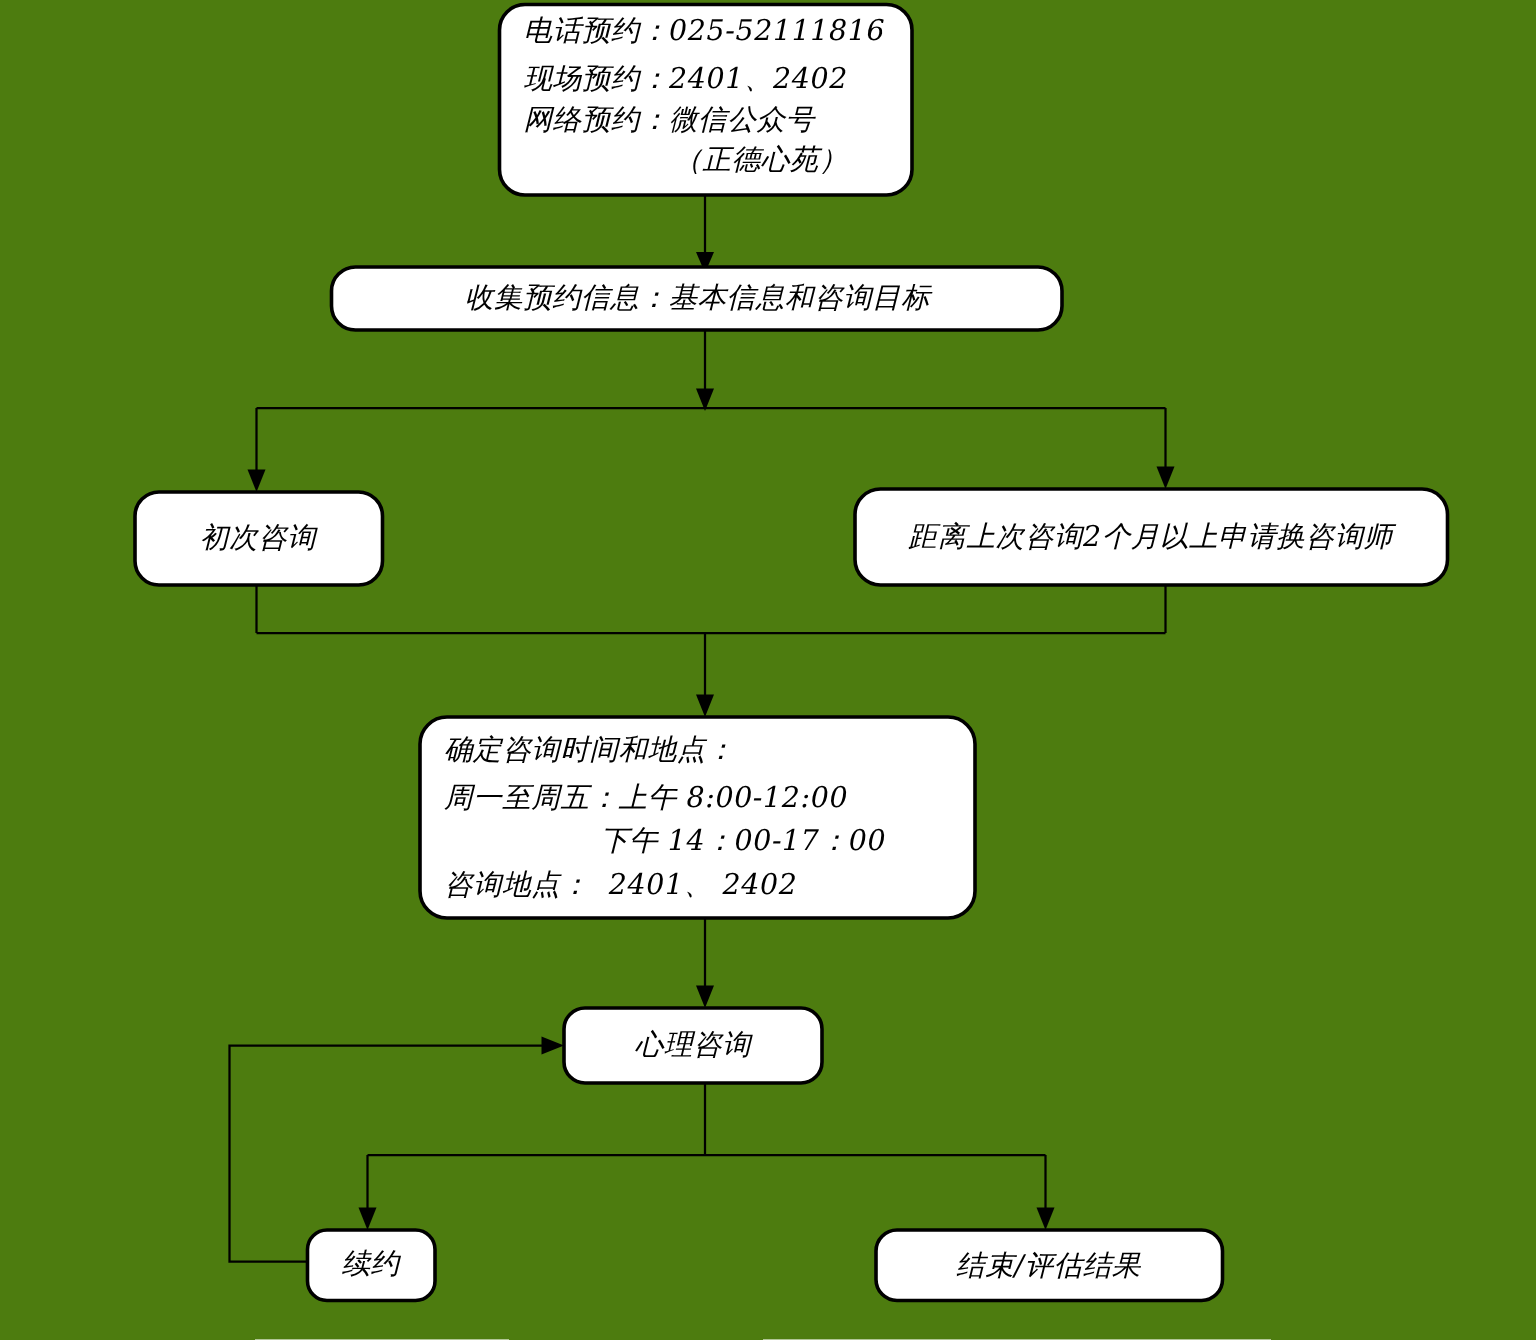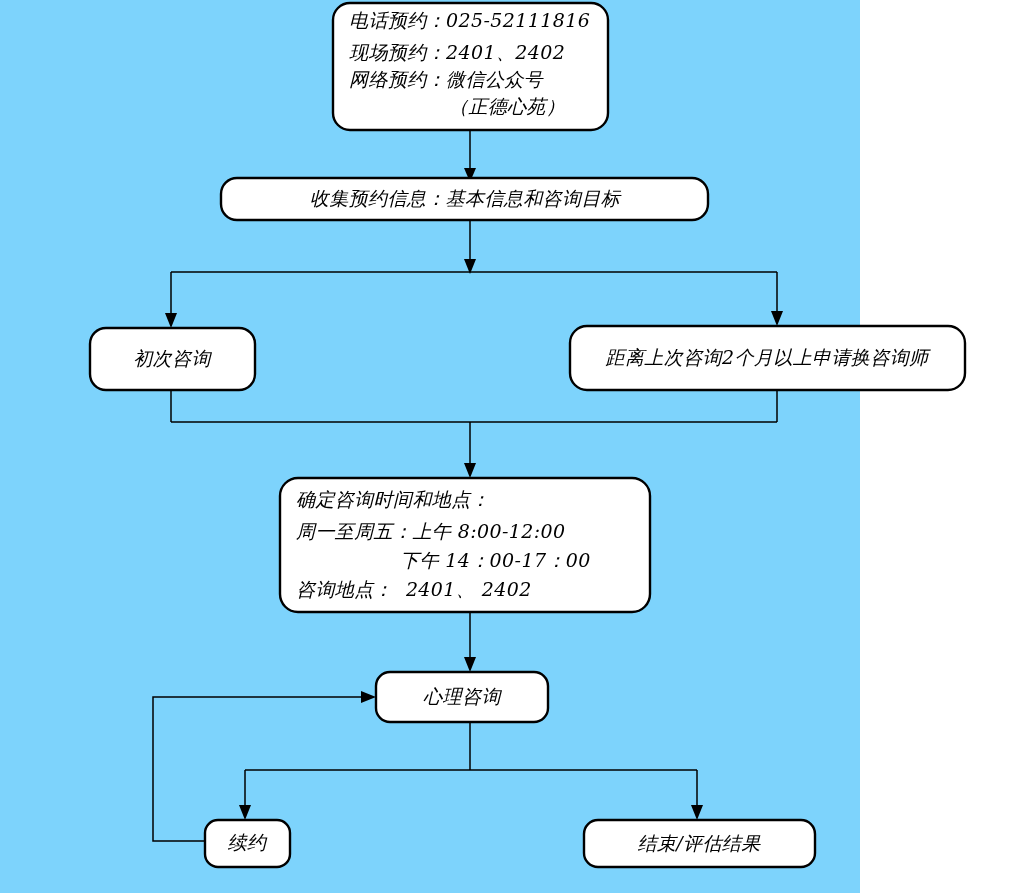--- a/index.html
+++ b/index.html
@@ -9,23 +9,23 @@
     background: #ffffff;
   }
   body {
     width: 1024px;
     height: 893px;
     overflow: hidden;
     font-family: "DejaVu Serif", "Liberation Serif", serif;
   }
   #flowchart-root {
     position: relative;
-    width: 860px;
+    width: 1024px;
     height: 893px;
-    background: #7dd3fc;
+    background: #4d7c0f;
   }
   svg.flow-canvas {
     display: block;
     width: 1024px;
     height: 893px;
   }
   .node-shape {
     fill: #ffffff;
     stroke: #000000;
     stroke-width: 2.4;

